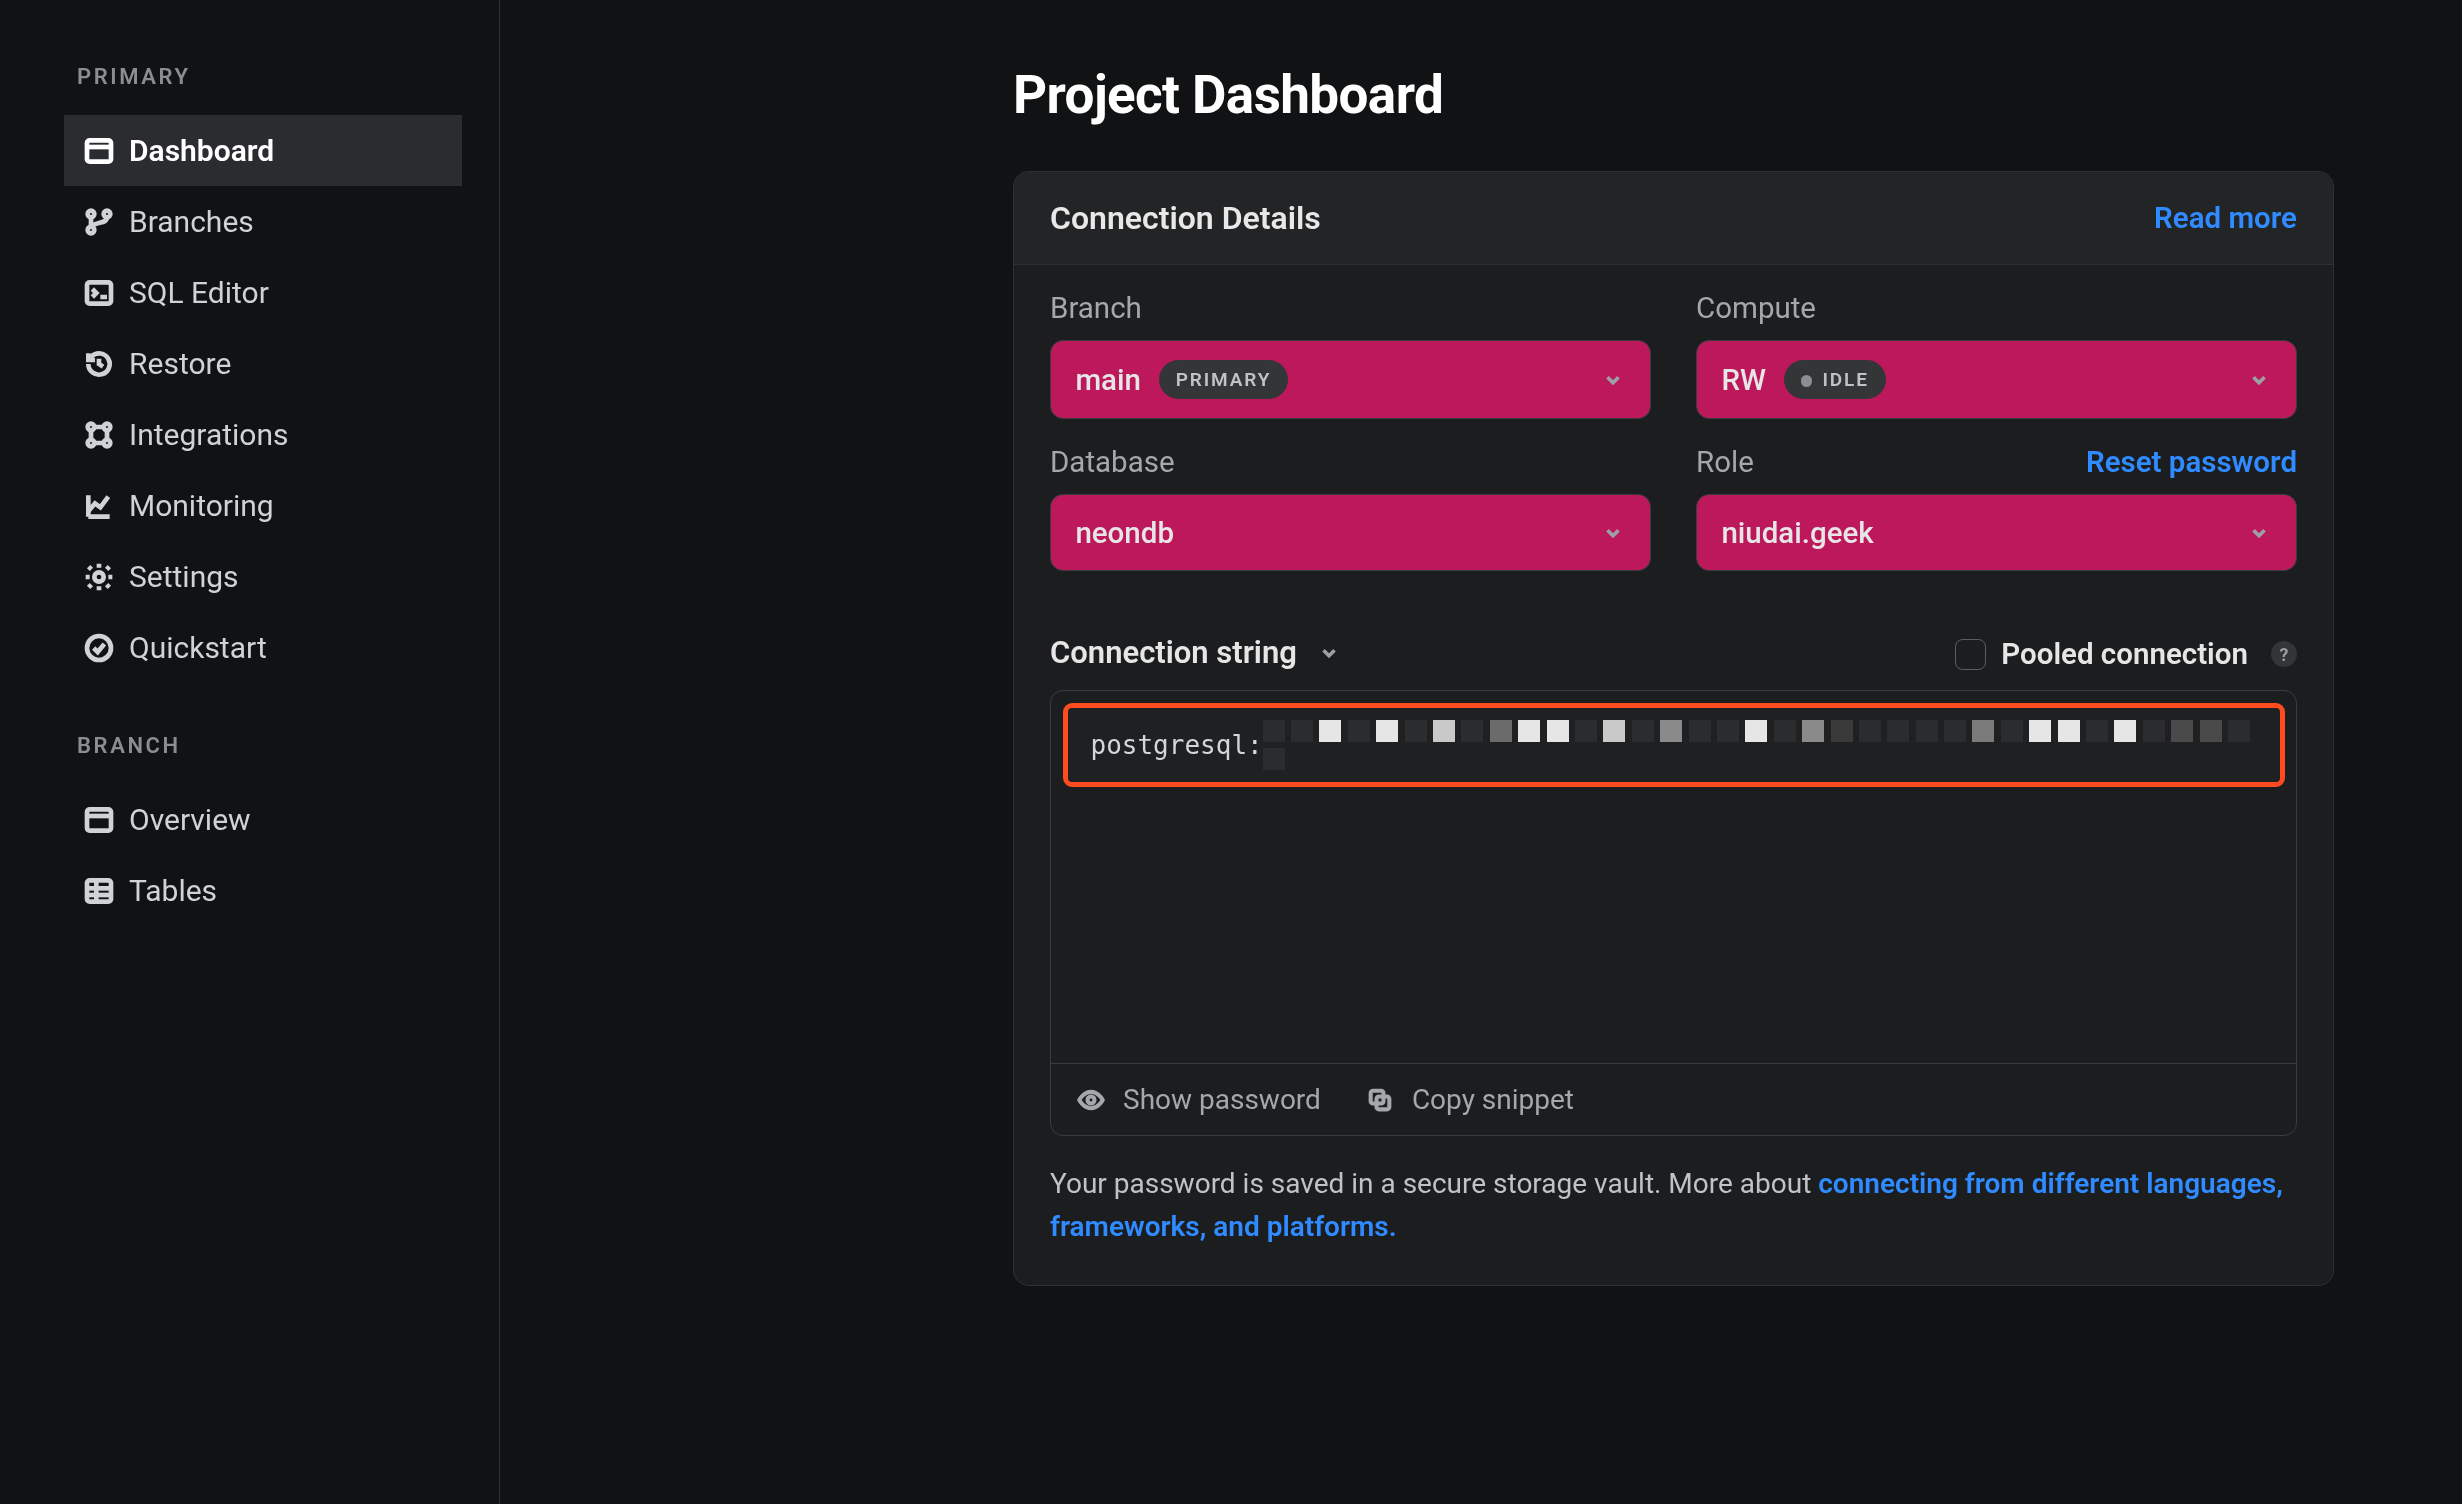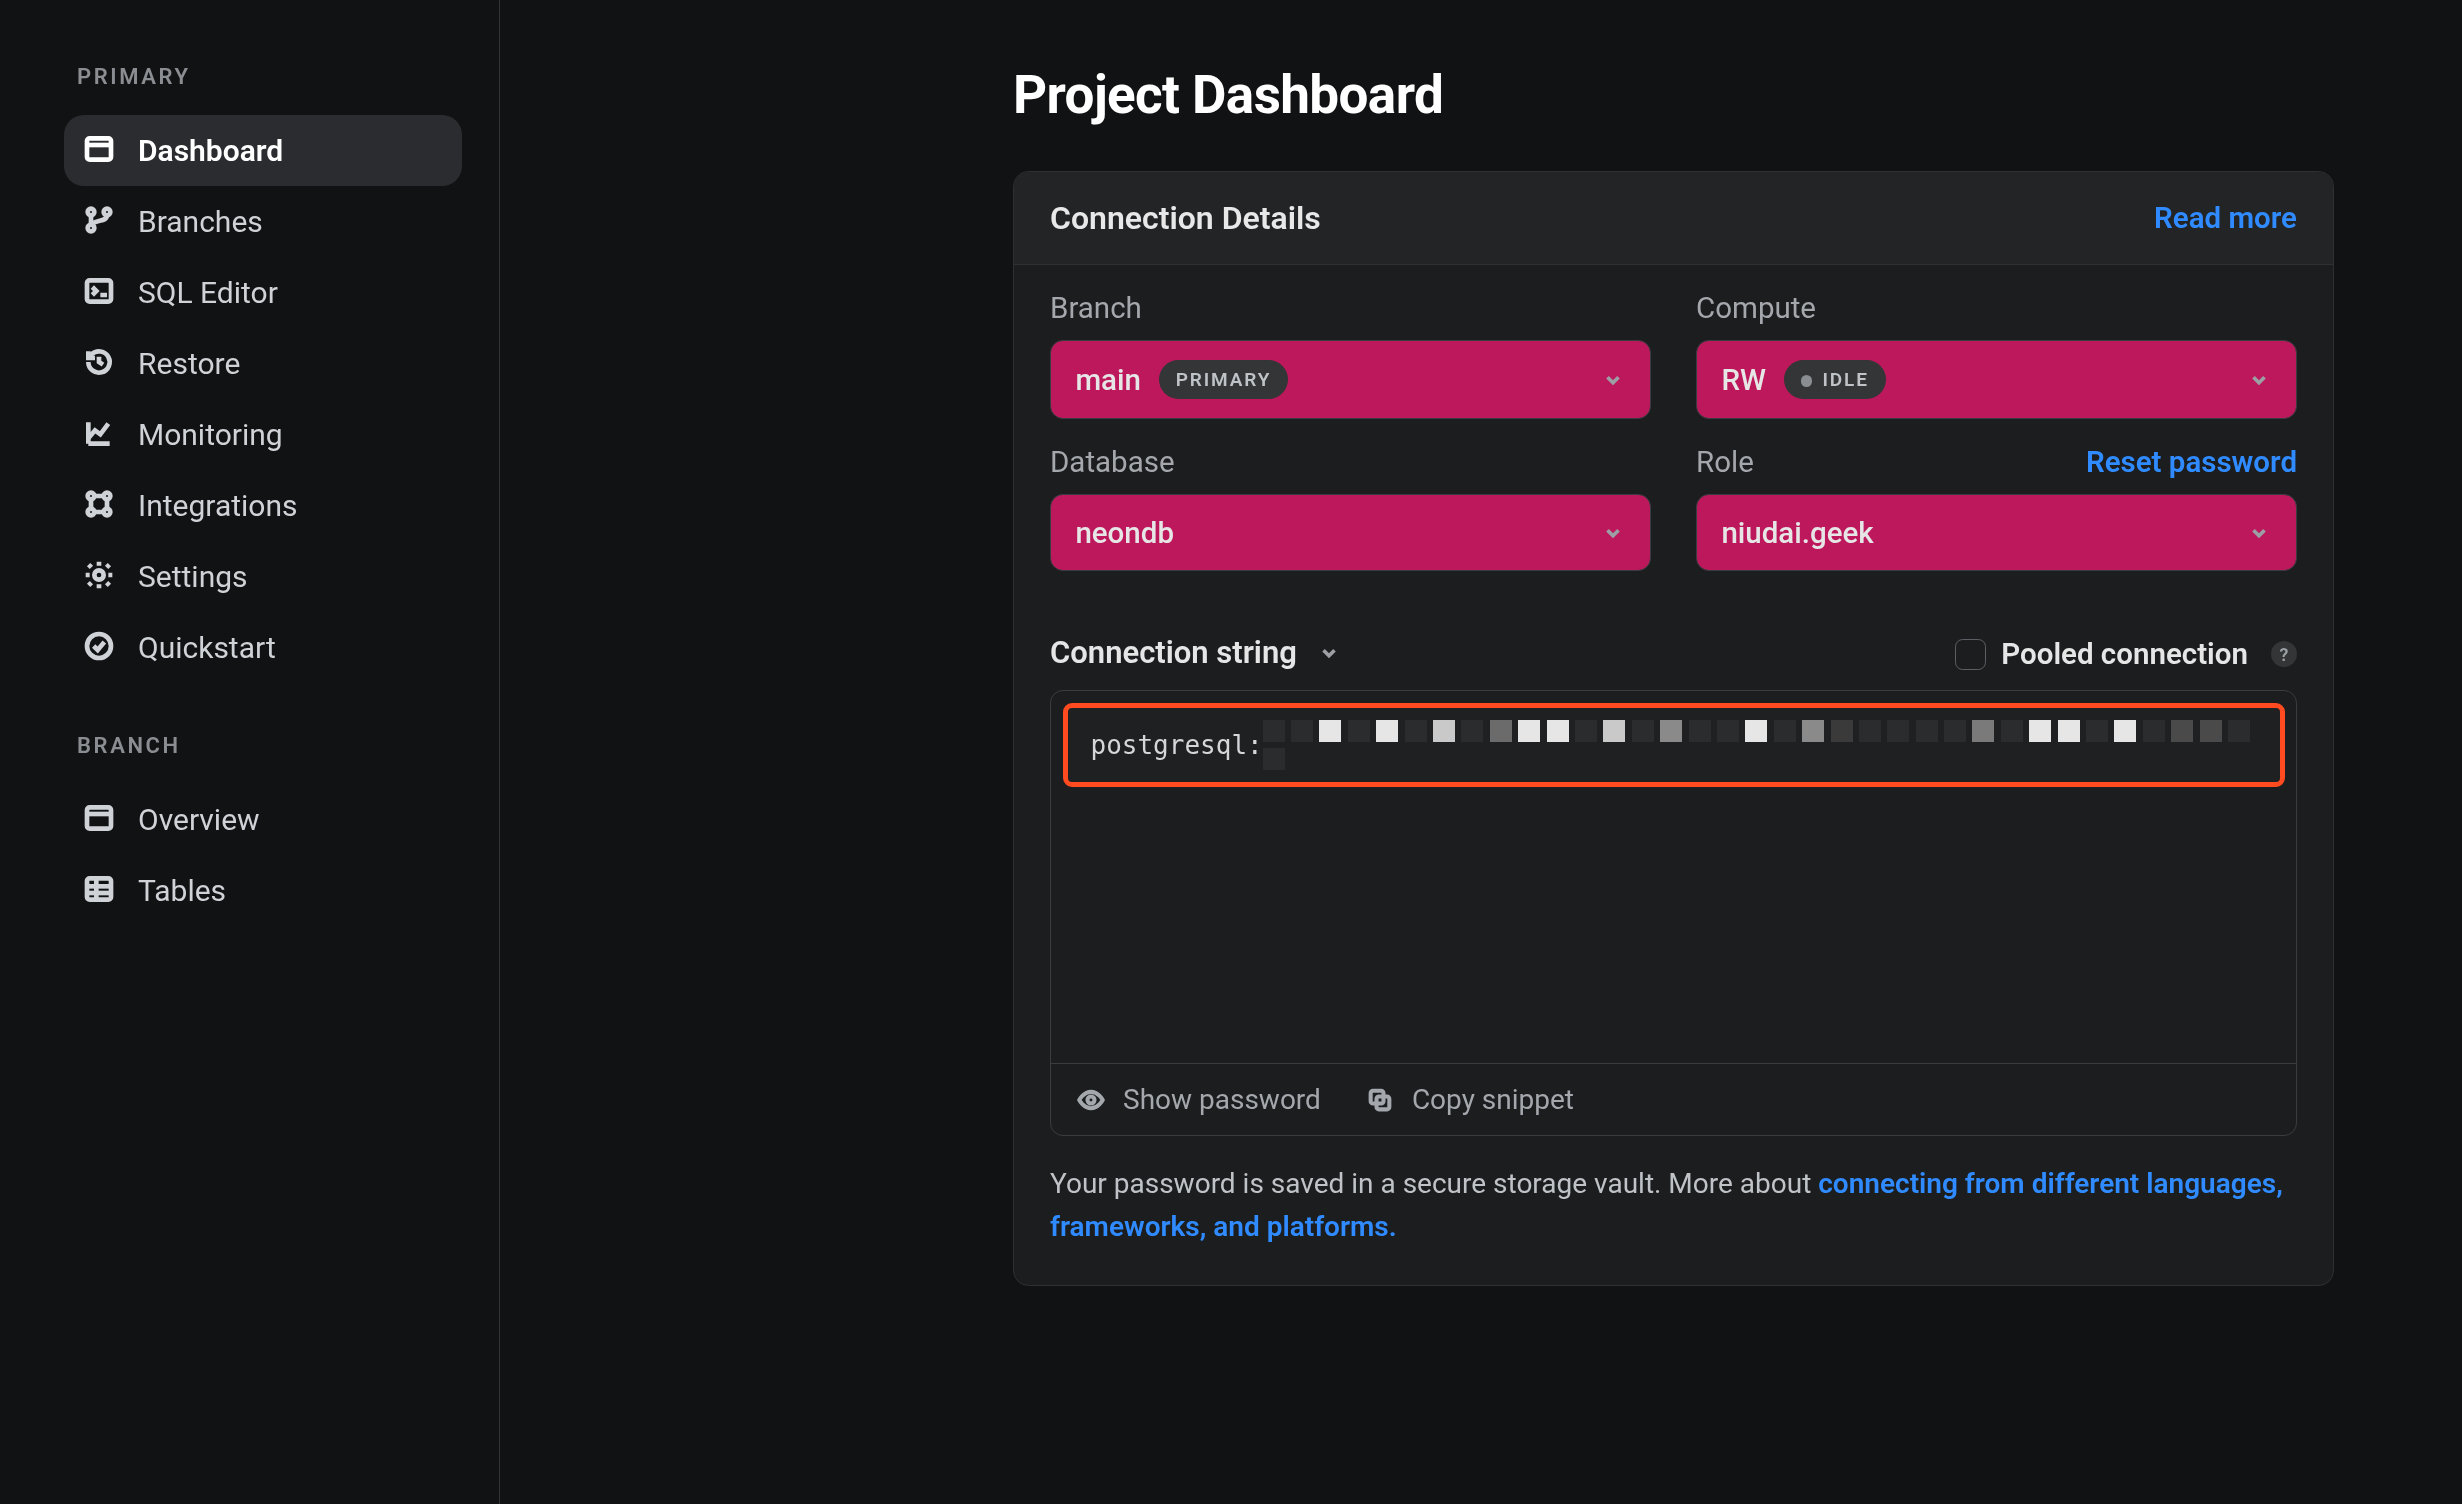--- a/index.html
+++ b/index.html
@@ -25,23 +25,24 @@
     font-size: 22px;
     letter-spacing: 2.6px;
     color: #8a8d91;
     font-weight: 600;
     margin-bottom: 26px;
     padding-left: 13px;
   }
   .nav-list { list-style: none; margin-bottom: 50px; }
   .nav-item {
     display: flex;
-    gap: 23px;
+    align-items: center;
+    gap: 14px;
     padding: 18px 19px;
-    border-radius: 20px;
+    border-radius: 0;
     color: #cfd2d6;
     cursor: pointer;
     font-size: 30px;
   }
   .nav-item.active {
     background: #2a2c2f;
     color: #fff;
     font-weight: 600;
   }
   .nav-icon {
@@ -248,37 +249,37 @@
             <path d="M4 12a8 8 0 1 0 2.5-5.8L4 9"></path>
             <polyline points="4 4 4 9 9 9"></polyline>
             <path d="M12 8v4l3 2"></path>
           </svg>
       </span>
       <span>Restore</span>
     </li>
     <li class="nav-item">
       <span class="nav-icon">
         <svg viewBox="0 0 24 24">
-            <path d="M4 20V4M4 20h16"></path>
-            <path d="M4 16l5-6 4 3 6-8"></path>
-          </svg>
-      </span>
-      <span>Monitoring</span>
-    </li>
-    <li class="nav-item">
-      <span class="nav-icon">
-        <svg viewBox="0 0 24 24">
             <circle cx="6" cy="6" r="2.5"></circle>
             <circle cx="18" cy="18" r="2.5"></circle>
             <circle cx="18" cy="6" r="2.5"></circle>
             <circle cx="6" cy="18" r="2.5"></circle>
             <path d="M8 6h8M6 8v8M18 8v8M8 18h8"></path>
           </svg>
       </span>
       <span>Integrations</span>
+    </li>
+    <li class="nav-item">
+      <span class="nav-icon">
+        <svg viewBox="0 0 24 24">
+            <path d="M4 20V4M4 20h16"></path>
+            <path d="M4 16l5-6 4 3 6-8"></path>
+          </svg>
+      </span>
+      <span>Monitoring</span>
     </li>
     <li class="nav-item">
       <span class="nav-icon">
         <svg viewBox="0 0 24 24">
             <circle cx="12" cy="12" r="3.5"></circle>
             <path d="M12 2v3M12 19v3M4.2 4.2l2.1 2.1M17.7 17.7l2.1 2.1M2 12h3M19 12h3M4.2 19.8l2.1-2.1M17.7 6.3l2.1-2.1"></path>
           </svg>
       </span>
       <span>Settings</span>
     </li>

